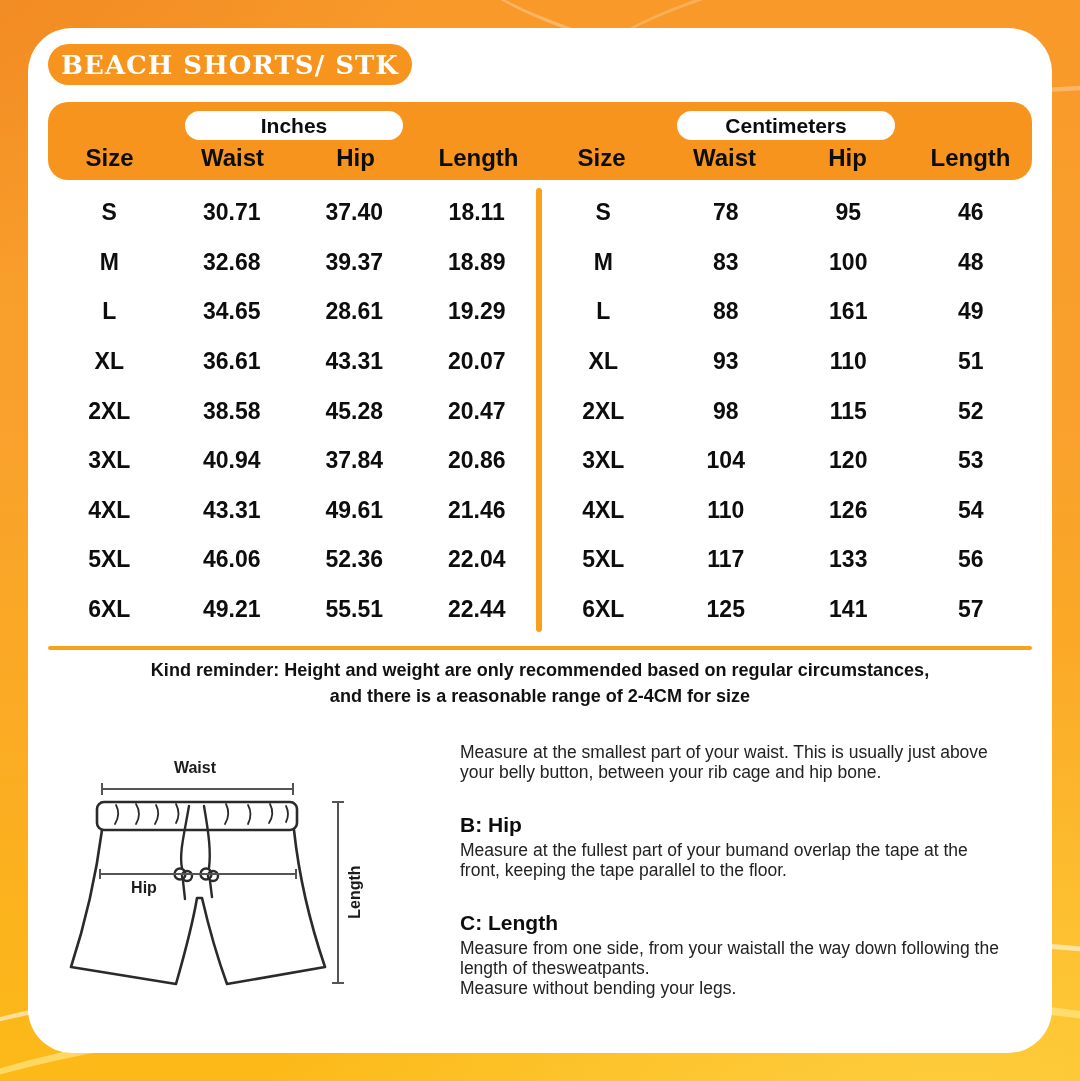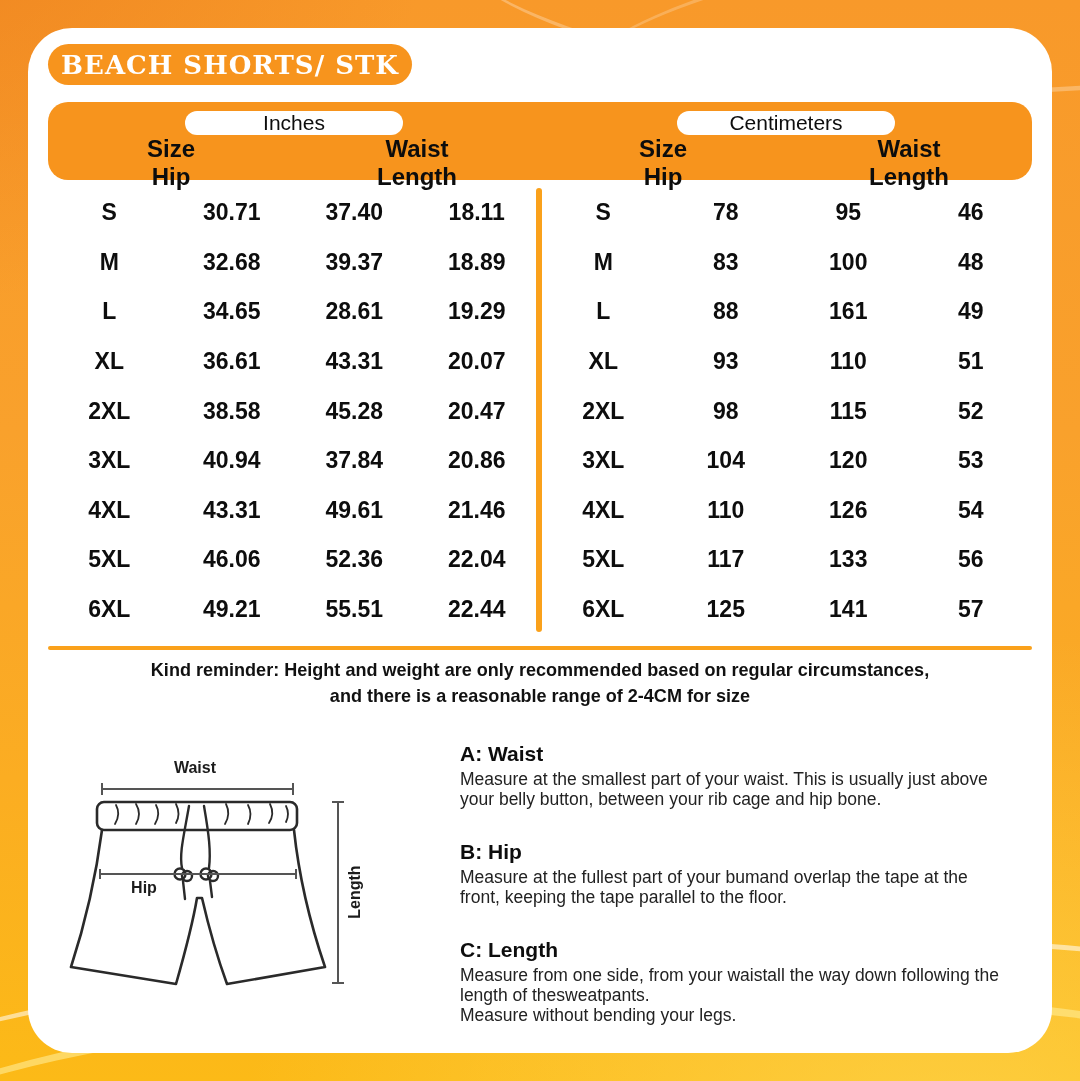--- a/index.html
+++ b/index.html
@@ -38,24 +38,24 @@
 
   .header-bar {
     position:absolute; left:20px; top:74px; width:984px; height:78px;
     background:#f7941d; border-radius:20px; display:flex;
   }
   .header-half { width:50%; display:flex; flex-direction:column; align-items:center; }
   .unit-pill {
     margin-top:9px; height:29px; min-width:218px; padding:0 26px;
     background:#ffffff; border-radius:15px;
     display:flex; align-items:center; justify-content:center;
-    font-weight:normal; font-size:21px; color:#0d0d0d;
+    font-weight:bold; font-size:21px; color:#0d0d0d;
   }
   .col-head-row {
-    width:100%; flex:1; display:grid; grid-template-columns:repeat(2,1fr);
+    width:100%; flex:1; display:grid; grid-template-columns:repeat(4,1fr);
     align-items:center; text-align:center;
     font-weight:bold; font-size:24px; color:#0d0d0d; padding-bottom:4px;
   }
 
   .tbody {
     position:absolute; top:160px; height:446px; width:490px;
     display:flex; flex-direction:column;
   }
   .tbody.left { left:20px; }
   .tbody.right { left:514px; }
@@ -296,21 +296,20 @@
         <line x1="280" y1="62" x2="280" y2="243"></line>
         <line x1="274" y1="62" x2="286" y2="62"></line>
         <line x1="274" y1="243" x2="286" y2="243"></line>
       </g>
       <text x="302" y="152" text-anchor="middle" transform="rotate(-90 302 152)">Length</text>
     </svg>
   </div>
 
   <div class="instructions">
     <div class="instr-section">
-      <div class="instr-heading">A: Waist</div>
       <div class="instr-body">Measure at the smallest part of your waist. This is usually just above your belly button, between your rib cage and hip bone.</div>
     </div>
     <div class="instr-section">
       <div class="instr-heading">B: Hip</div>
       <div class="instr-body">Measure at the fullest part of your bumand overlap the tape at the front, keeping the tape parallel to the floor.</div>
     </div>
     <div class="instr-section">
       <div class="instr-heading">C: Length</div>
       <div class="instr-body">Measure from one side, from your waistall the way down following the length of thesweatpants.</div>
       <div class="instr-body">Measure without bending your legs.</div>

